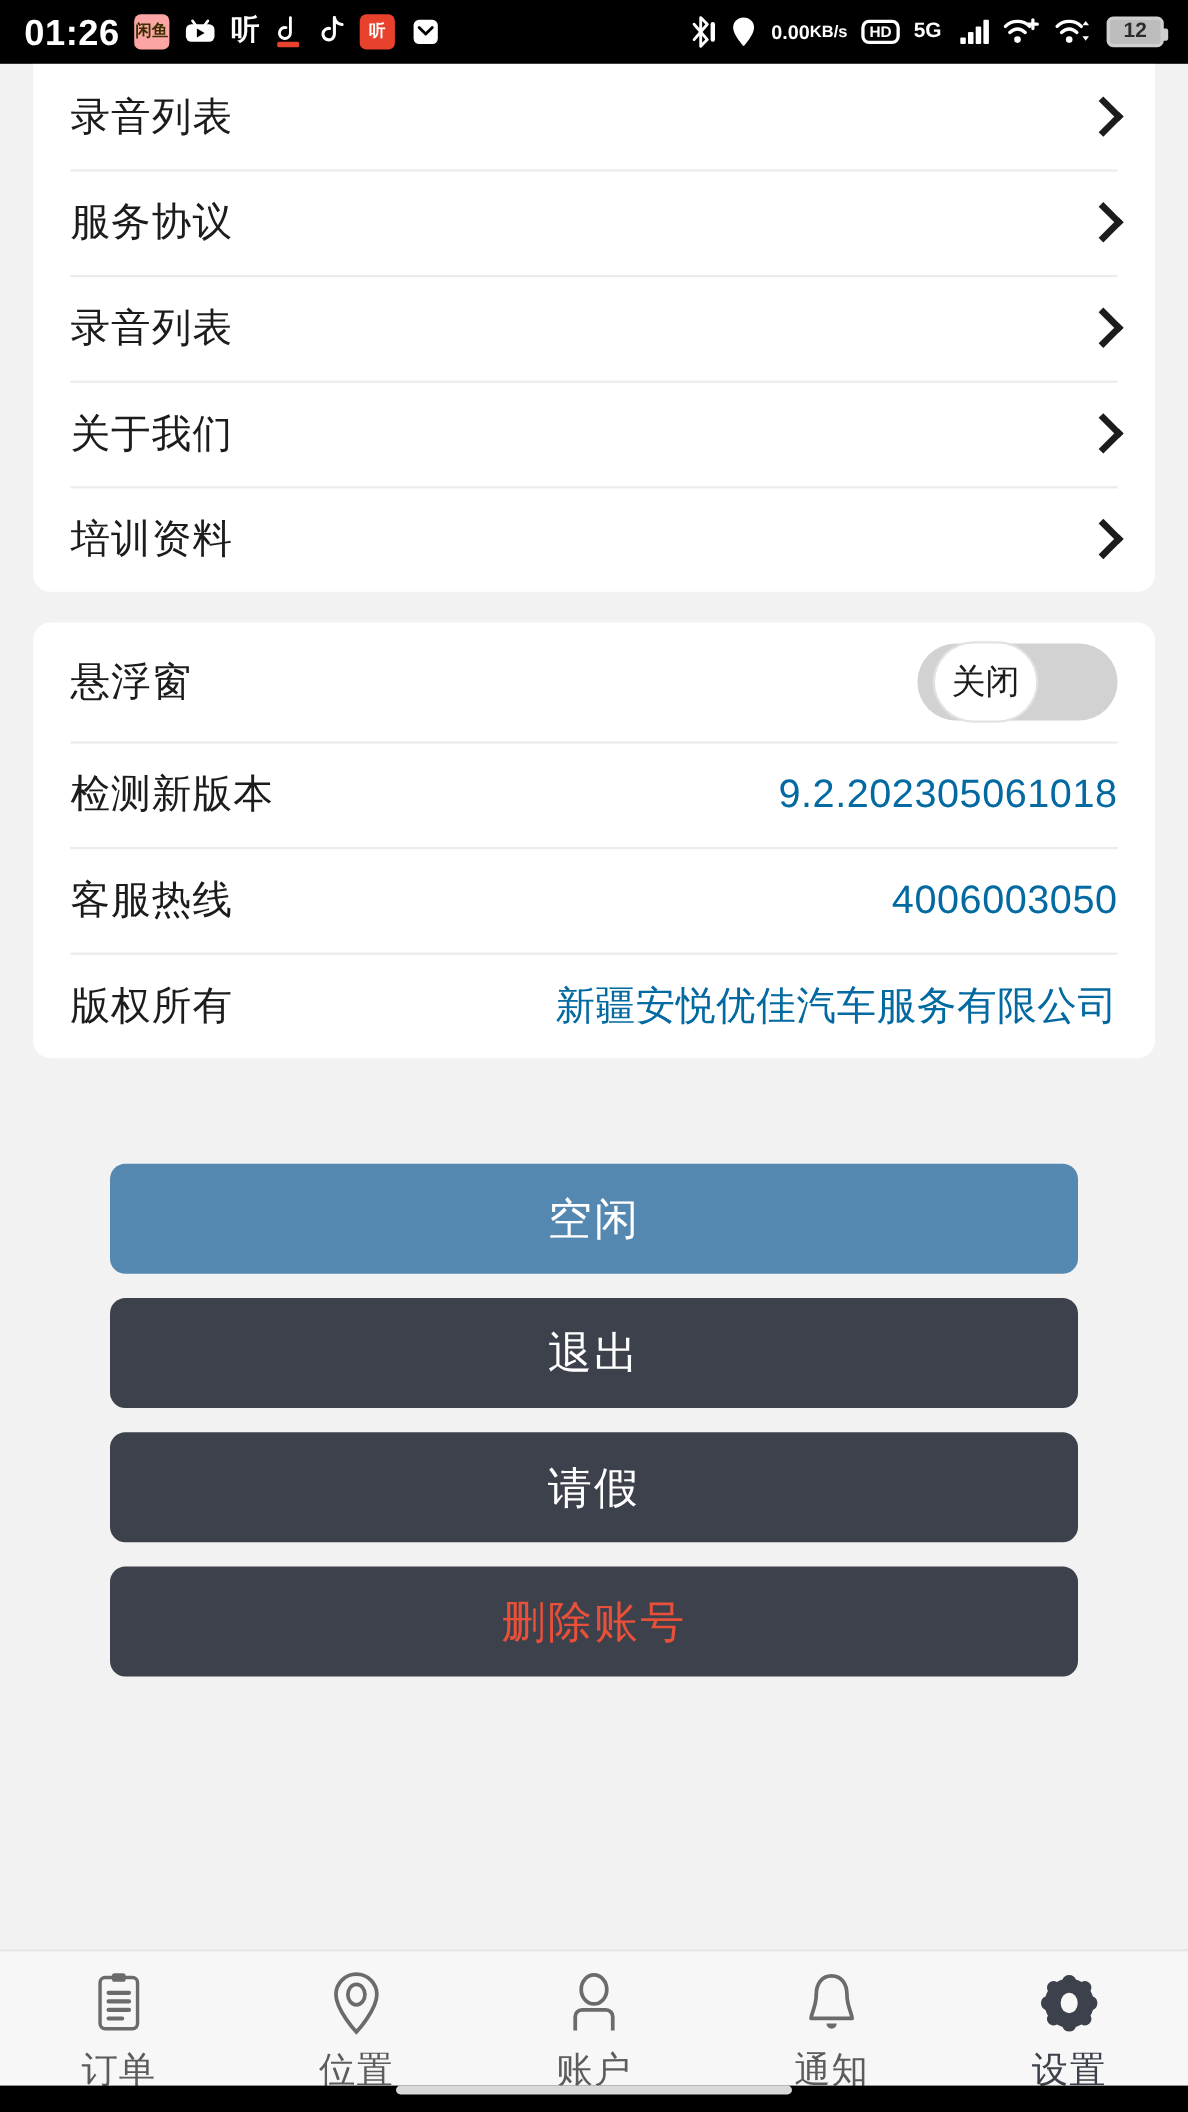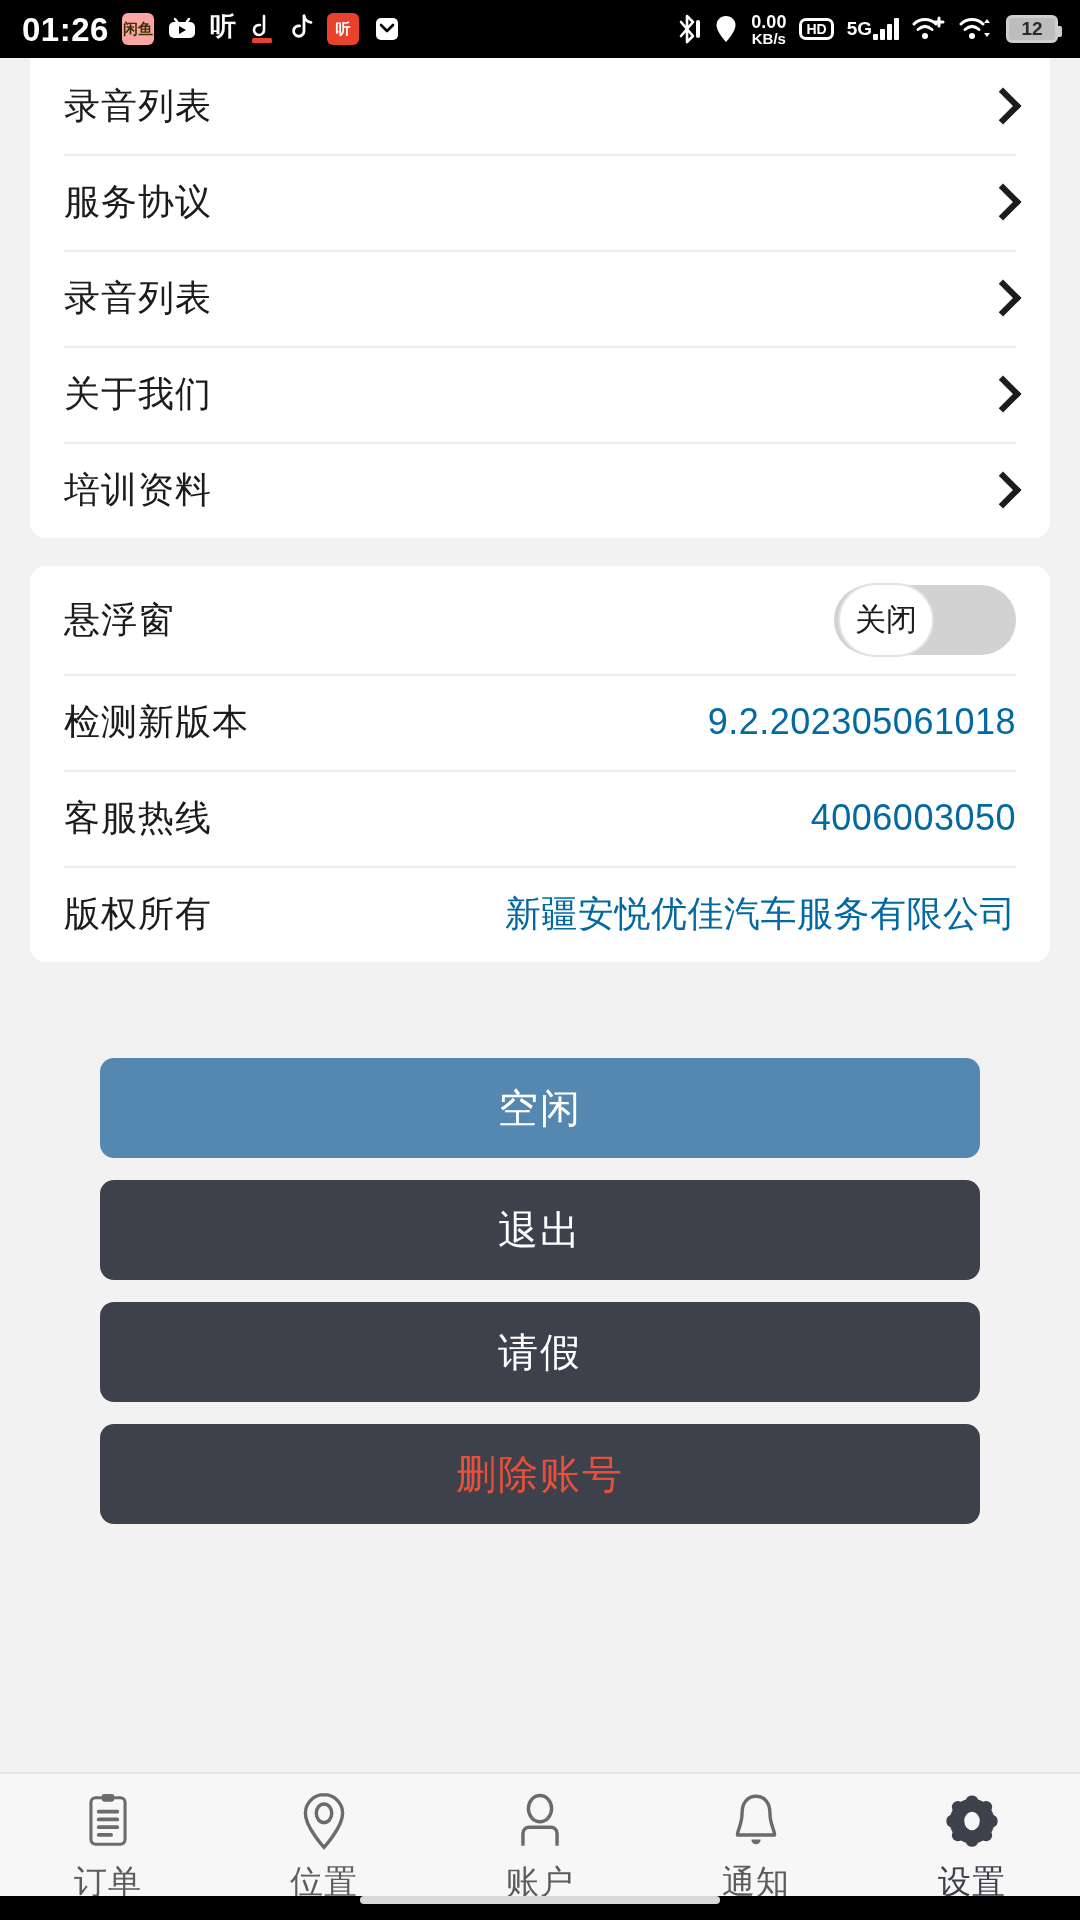--- a/index.html
+++ b/index.html
@@ -24,29 +24,29 @@
 
   .badge-app {
     width:32px; height:32px; border-radius:6px;
     display:flex; align-items:center; justify-content:center;
     font-size:15px; line-height:1; font-weight:bold; overflow:hidden;
   }
   .badge-yellow { background:#fca5a5; color:#3a2f00; }
   .badge-red { background:#e8412c; color:#fff; }
   .badge-white-txt { color:#fff; font-size:26px; font-weight:bold; line-height:1; }
 
-  .net-speed { display:flex; flex-direction:column; align-items:center; line-height:1; }
+  .net-speed { display:flex; flex-direction:row; align-items:center; line-height:1; }
   .net-speed .v { font-size:18px; font-weight:bold; }
   .net-speed .u { font-size:15px; font-weight:bold; }
 
   .hd-box {
     border:3px solid #fff; border-radius:7px; padding:1px 4px;
     font-size:14px; font-weight:bold; line-height:1.05;
   }
-  .g5wrap { display:flex; align-items:flex-end; gap:1px; }
+  .g5wrap { display:flex; align-items:flex-end; gap:17px; }
   .g5-txt { font-size:19px; font-weight:bold; line-height:1; margin-bottom:2px;}
   .bars { display:flex; align-items:flex-end; gap:2px; }
   .bars i { width:5px; background:#fff; border-radius:1px; display:block; }
   .bars i:nth-child(1){height:6px;} .bars i:nth-child(2){height:11px;}
   .bars i:nth-child(3){height:16px;} .bars i:nth-child(4){height:22px;}
 
   .battery {
     width:52px; height:28px; border:3px solid #cfcfcf; border-radius:6px;
     position:relative; display:flex; align-items:center; justify-content:center;
     background:#bdbdbd; color:#2b2b2b; font-size:19px; font-weight:bold;
@@ -77,21 +77,21 @@
     border-right:6px solid #1c1c1c; border-top:6px solid #1c1c1c;
     transform:rotate(45deg);
   }
   .row.toggle-row { height:108px; }
 
   .switch {
     margin-left:auto; width:182px; height:70px; border-radius:35px;
     background:#d2d2d2; position:relative; display:flex; align-items:center;
   }
   .switch .knob {
-    position:absolute; left:6px; top:0; width:92px; height:70px;
+    position:absolute; left:16px; top:0; width:92px; height:70px;
     border-radius:35px; background:#fff; box-shadow:0 0 0 2px #e2e2e2;
     display:flex; align-items:center; justify-content:center;
     font-size:31px; color:#1c1c1c;
   }
 
   
   .actions { margin-top:96px; display:flex; flex-direction:column; gap:22px; padding:0 70px; }
   .btn {
     height:100px; border-radius:14px;
     display:flex; align-items:center; justify-content:center;

